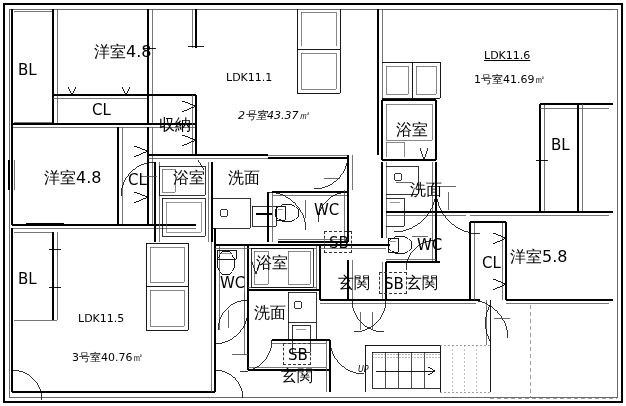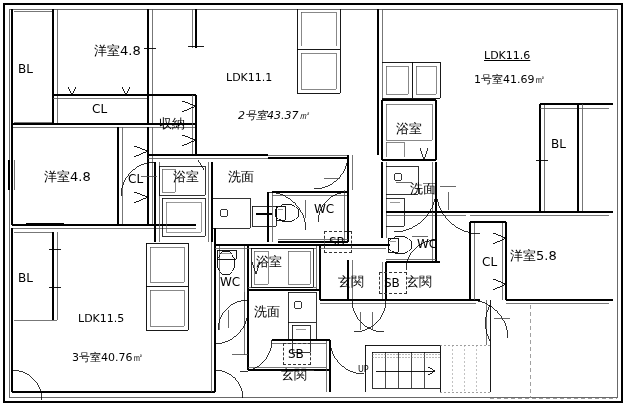--- a/index.html
+++ b/index.html
@@ -1,22 +1,22 @@
 <!DOCTYPE html>
 <html><head>
 <meta charset="utf-8">
 <style>
   html,body{margin:0;padding:0;background:#ffffff;}
   body{font-family:"DejaVu Sans","Liberation Sans",sans-serif;}
   #plan-wrap{position:relative;width:626px;height:406px;background:#fff;overflow:hidden;}
   #plan-svg{position:absolute;left:0;top:0;width:626px;height:406px;}
   .lbl{position:absolute;white-space:nowrap;color:#000;font-family:"DejaVu Sans","Liberation Sans",sans-serif;letter-spacing:0px;line-height:1;}
   .lbl-room{font-size:11px;}
-  .lbl-jp{font-size:13px;}
-  .lbl-sm{font-size:12px;}
+  .lbl-jp{font-size:16px;}
+  .lbl-sm{font-size:15px;}
   .lbl-up{font-size:8px;}
 </style>
 </head>
 <body>
 
 <div id="plan-wrap">
 
 <svg id="plan-svg" viewBox="0 0 626 406" shape-rendering="crispEdges">
   <rect x="0" y="0" width="626" height="406" fill="#ffffff"></rect>
 
@@ -413,20 +413,20 @@
   <span class="lbl lbl-sm" style="left:417px;top:238px;">WC</span>
   <span class="lbl lbl-sm" style="left:220px;top:276px;">WC</span>
 
   <span class="lbl lbl-sm" style="left:329px;top:236px;">SB</span>
   <span class="lbl lbl-sm" style="left:384px;top:277px;">SB</span>
   <span class="lbl lbl-sm" style="left:288px;top:348px;">SB</span>
   <span class="lbl lbl-jp" style="left:338px;top:275px;">玄関</span>
   <span class="lbl lbl-jp" style="left:406px;top:275px;">玄関</span>
   <span class="lbl lbl-jp" style="left:281px;top:368px;">玄関</span>
 
-  <span class="lbl lbl-up" style="left:358px;top:366px;">UP</span>
+  <span class="lbl lbl-up" style="left:358px;top:366px;font-style:italic;">UP</span>
 </div>
 
 <div style="position:absolute;left:324px;top:231px;width:26px;height:20px;border:1px dashed #333;"></div>
 <div style="position:absolute;left:379px;top:272px;width:26px;height:20px;border:1px dashed #333;"></div>
 <div style="position:absolute;left:283px;top:343px;width:26px;height:20px;border:1px dashed #333;"></div>
 
 </div>
 
 </body></html>

